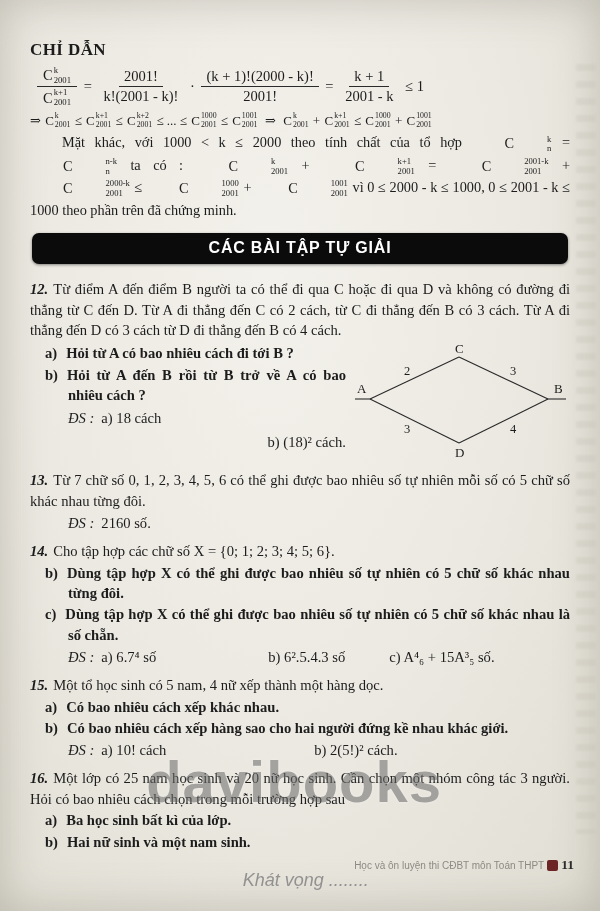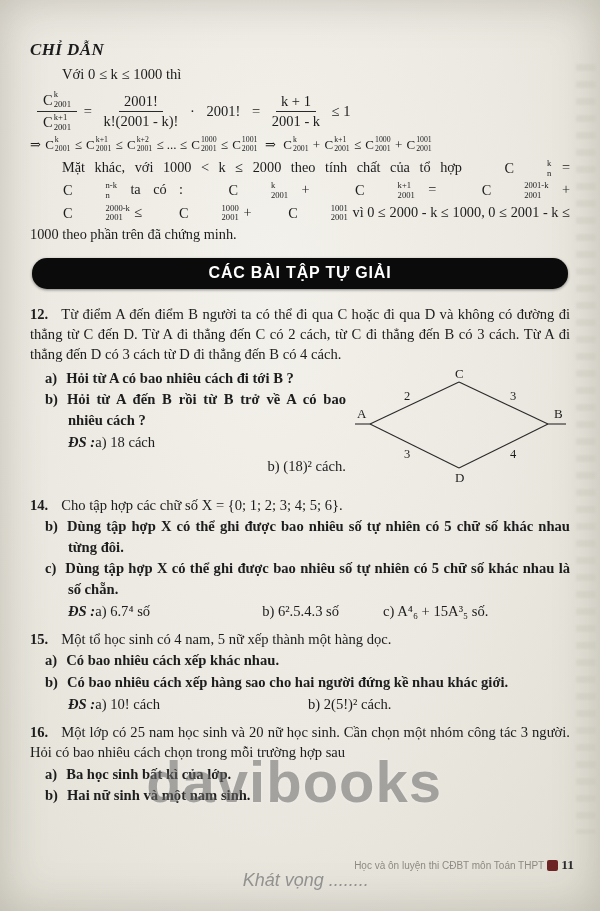--- a/index.html
+++ b/index.html
@@ -13,53 +13,53 @@
     box-shadow:inset 0 0 46px rgba(90,85,70,.28);
   }
   
   .bleed{
     position:absolute;right:4px;top:64px;height:770px;width:20px;
     opacity:.32;filter:blur(1.2px);
     background:repeating-linear-gradient(#c7c3b8 0 7px, transparent 7px 17px);
   }
 
   
-  .guide-heading{font-size:17px;font-weight:bold;letter-spacing:.4px;margin-bottom:4px;font-style:italic;}
+  .guide-heading{font-size:17px;font-weight:bold;letter-spacing:.4px;margin-bottom:4px;}
   .indent{text-indent:32px;}
   .bodytext{font-size:14.6px;line-height:1.4;text-align:justify;}
 
   .math-display{display:flex;align-items:center;flex-wrap:wrap;font-size:14.5px;margin:6px 0 4px;padding-left:4px;}
   .math-display .mtxt{white-space:pre;}
   .chain{font-size:13px;margin:2px 0 3px;padding-left:0;}
   .math-inline{font-size:14.3px;line-height:1.5;text-align:justify;text-indent:32px;}
   .math-inline .mtxt{white-space:normal;}
 
   .frac{display:inline-flex;flex-direction:column;align-items:center;vertical-align:middle;margin:0 3px;}
   .frac .num{border-bottom:1.1px solid #2a2a2a;padding:0 5px 1px;display:flex;align-items:center;}
   .frac .den{padding:1px 5px 0;display:flex;align-items:center;}
   .sc{display:inline-flex;align-items:center;vertical-align:middle;white-space:nowrap;margin:0 1px;}
   .sc .scol{display:inline-flex;flex-direction:column;font-size:.6em;line-height:1.12;margin-left:1px;text-align:left;}
 
   
   .banner{
     background:var(--banner_bg,#0b0b0b);color:var(--banner_text,#fff);
     font-family:"Liberation Sans","DejaVu Sans",sans-serif;font-weight:bold;
     font-size:16px;letter-spacing:.8px;text-align:center;
-    padding:6px 0 7px;border-radius:15px;margin:12px 2px 15px;
+    padding:6px 0 7px;border-radius:7px;margin:12px 2px 15px;
     box-shadow:0 1px 3px rgba(0,0,0,.45);
   }
 
   
   .problem{margin-bottom:6px;}
-  .pnum{font-weight:bold;margin-right:13px;}
+  .pnum{font-weight:bold;margin-right:5px;font-style:italic;}
   .item{padding-left:38px;text-indent:-23px;font-size:14.6px;line-height:1.4;text-align:justify;margin-top:1px;font-weight:bold;}
   .ilabel{margin-right:9px;}
   .answer{margin-left:38px;font-size:14.6px;line-height:1.5;margin-top:2px;}
   .answer.indent2{margin-left:72px;text-align:right;}
-  .ds{font-style:italic;font-weight:bold;}
+  .ds{font-style:italic;font-weight:normal;margin-right:7px;}
   .answer-row{display:flex;margin-left:38px;font-size:14.6px;line-height:1.5;margin-top:2px;}
   .answer-row .gap-lg{margin-right:112px;}
   .answer-row .gap-md{margin-right:44px;}
   .answer-row .gap-xl{margin-right:148px;text-align:center;}
 
   .p12-row{display:flex;margin-top:2px;}
   .p12-left{flex:1 1 auto;padding-right:6px;}
   .p12-right{flex:0 0 218px;padding-top:0;}
   .route-svg text{font-family:"Liberation Serif","DejaVu Serif",serif;font-size:13px;fill:#1c1c1c;}
   .route-svg .edge-num{font-size:12.5px;}
@@ -84,21 +84,20 @@
 </style>
 </head>
 <body>
 
 <div class="page">
 
   <div class="bleed"></div>
 
   <section>
     <h2 class="guide-heading">CHỈ DẪN</h2>
-    <p class="bodytext indent">Với 0 ≤ k ≤ 1000 thì</p>
     <div class="math-display">
         <span class="frac">
           <span class="num">
             <span class="sc">
               <span>C</span>
               <span class="scol">
                 <span>k</span>
                 <span>2001</span>
               </span>
             </span>
@@ -117,20 +116,23 @@
         <span class="frac">
           <span class="num">
             <span class="mtxt">2001!</span>
           </span>
           <span class="den">
             <span class="mtxt">k!(2001 - k)!</span>
           </span>
         </span>
         <span class="mtxt"> · </span>
         <span class="frac">
+          <span class="num">
+            <span class="mtxt">(k + 1)!(2000 - k)!</span>
+          </span>
           <span class="den">
             <span class="mtxt">2001!</span>
           </span>
         </span>
         <span class="mtxt"> = </span>
         <span class="frac">
           <span class="num">
             <span class="mtxt">k + 1</span>
           </span>
           <span class="den">
@@ -293,35 +295,39 @@
           <text x="103" y="115">D</text>
           <text class="edge-num" x="52" y="33">2</text>
           <text class="edge-num" x="158" y="33">3</text>
           <text class="edge-num" x="52" y="91">3</text>
           <text class="edge-num" x="158" y="91">4</text>
         </svg>
       </div>
     </div>
   </section>
 
+  <section class="problem">
+    <p class="bodytext"><span class="pnum">13.</span><span>Từ 7 chữ số 0, 1, 2, 3, 4, 5, 6 có thể ghi được bao nhiêu số tự nhiên mỗi số có 5 chữ số khác nhau từng đôi.</span></p>
+    <div class="answer"><span class="ds">ĐS :</span><span>2160 số.</span></div>
+  </section>
 
   <section class="problem">
     <p class="bodytext"><span class="pnum">14.</span><span>Cho tập hợp các chữ số X = {0; 1; 2; 3; 4; 5; 6}.</span></p>
     <div class="item"><span class="ilabel">b)</span><span>Dùng tập hợp X có thể ghi được bao nhiêu số tự nhiên có 5 chữ số khác nhau từng đôi.</span></div>
     <div class="item"><span class="ilabel">c)</span><span>Dùng tập hợp X có thể ghi được bao nhiêu số tự nhiên có 5 chữ số khác nhau là số chẵn.</span></div>
     <div class="answer-row">
       <span class="ds">ĐS :</span>
       <span class="gap-lg">a) 6.7⁴ số</span>
       <span class="gap-md">b) 6².5.4.3 số</span>
       <span>c) A⁴₆ + 15A³₅ số.</span>
     </div>
   </section>
 
   <section class="problem">
-    <p class="bodytext"><span class="pnum">15.</span><span>Một tổ học sinh có 4 nam, 5 nữ xếp thành một hàng dọc.</span></p>
+    <p class="bodytext"><span class="pnum">15.</span><span>Một tổ học sinh có 5 nam, 4 nữ xếp thành một hàng dọc.</span></p>
     <div class="item"><span class="ilabel">a)</span><span>Có bao nhiêu cách xếp khác nhau.</span></div>
     <div class="item"><span class="ilabel">b)</span><span>Có bao nhiêu cách xếp hàng sao cho hai người đứng kề nhau khác giới.</span></div>
     <div class="answer-row">
       <span class="ds">ĐS :</span>
       <span class="gap-xl">a) 10! cách</span>
       <span>b) 2(5!)² cách.</span>
     </div>
   </section>
 
   <section class="problem">

